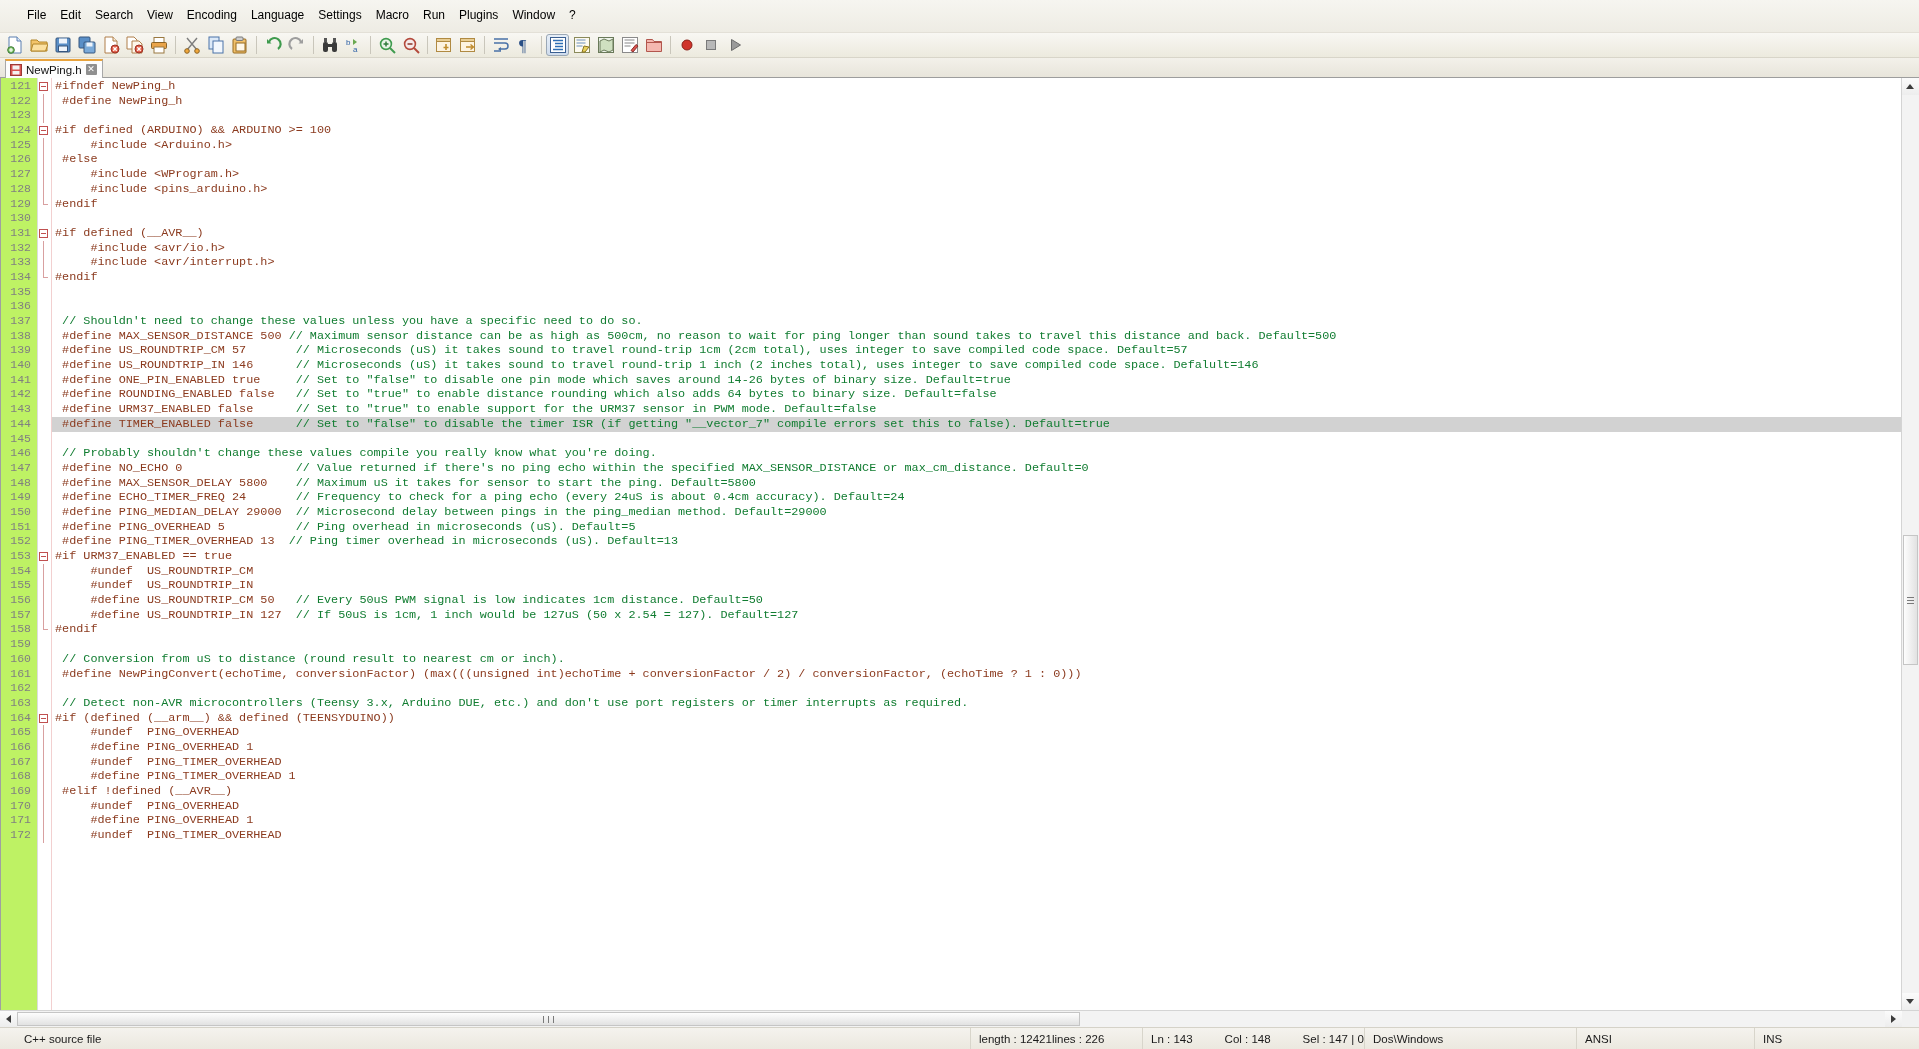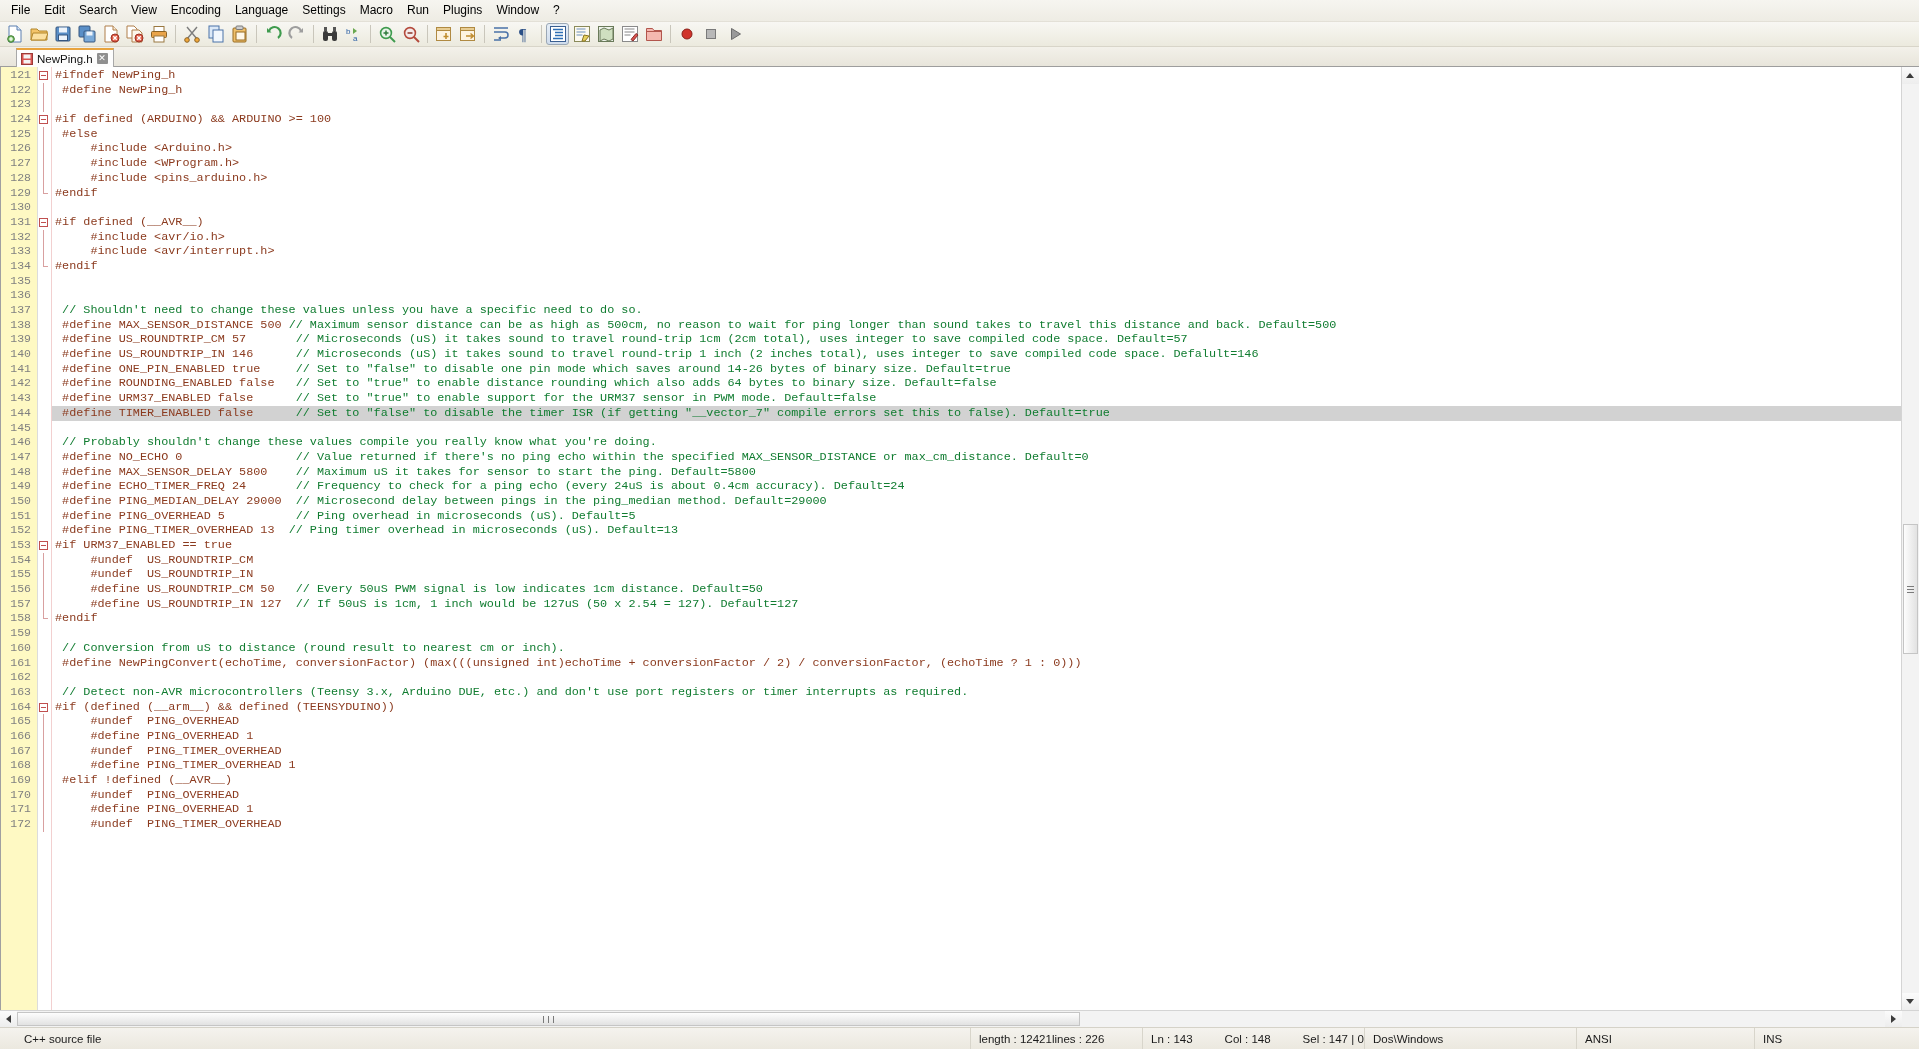--- a/index.html
+++ b/index.html
@@ -11,24 +11,24 @@
     font-family: "Liberation Sans", sans-serif;
   }
   #app {
     width: 1919px; height: 1049px;
     display: flex; flex-direction: column;
     background: #f1efe8;
   }
 
   
   .menubar {
-    height: 22px;
+    height: 33px;
     background: linear-gradient(to bottom, #f6f5f0 0%, #eeece4 100%);
     display: flex; align-items: center;
-    padding-left: 4px;
+    padding-left: 20px;
     border-bottom: 1px solid #e3e0d7;
     flex: none;
   }
   .menu-item {
     font-size: 12px;
     color: #000;
     padding: 2px 7px 3px 7px;
     line-height: 13px;
     white-space: nowrap;
     cursor: default;
@@ -60,21 +60,21 @@
     background: #c9c6bb;
     margin: 0 4px;
     flex: none;
   }
 
   
   .tabbar {
     height: 20px;
     background: linear-gradient(to bottom, #f3f1ea, #e8e5db);
     display: flex; align-items: flex-end;
-    padding-left: 16px;
+    padding-left: 5px;
     border-bottom: 1px solid #9d9d9d;
     flex: none;
   }
   .tab {
     height: 19px;
     display: flex; align-items: center;
     gap: 4px;
     padding: 0 5px 0 4px;
     background: #fdfdfd;
     border: 1px solid #a8a8a8;
@@ -109,21 +109,21 @@
   .editor-main {
     flex: 1 1 auto;
     display: flex;
     min-width: 0;
     overflow: hidden;
     position: relative;
   }
   .gutter {
     width: 37px;
     flex: none;
-    background: #fef9c3;
+    background: #bef264;
     border-right: 1px solid #dcdcdc;
     padding-top: 1px;
     text-align: right;
     font-family: "Liberation Mono", monospace;
     font-size: 11.5px;
     color: #808080;
     user-select: none;
   }
   .gutter .ln { height: 14.7px; line-height: 14.7px; padding-right: 6px; }
 
@@ -703,22 +703,22 @@
           </div>
           <div class="fc">
             <span class="fold-line"></span>
           </div>
         </div>
       <div class="code-area" id="codearea">
           <div class="code-line"><span class="tok-pp">#ifndef NewPing_h</span></div>
           <div class="code-line"><span class="tok-pp"> #define NewPing_h</span></div>
           <div class="code-line"><span class="tok-txt"></span></div>
           <div class="code-line"><span class="tok-pp">#if defined (ARDUINO) &amp;&amp; ARDUINO &gt;= 100</span></div>
+          <div class="code-line"><span class="tok-pp">     #include &lt;Arduino.h&gt;</span></div>
           <div class="code-line"><span class="tok-pp"> #else</span></div>
-          <div class="code-line"><span class="tok-pp">     #include &lt;Arduino.h&gt;</span></div>
           <div class="code-line"><span class="tok-pp">     #include &lt;WProgram.h&gt;</span></div>
           <div class="code-line"><span class="tok-pp">     #include &lt;pins_arduino.h&gt;</span></div>
           <div class="code-line"><span class="tok-pp">#endif</span></div>
           <div class="code-line"><span class="tok-txt"></span></div>
           <div class="code-line"><span class="tok-pp">#if defined (__AVR__)</span></div>
           <div class="code-line"><span class="tok-pp">     #include &lt;avr/io.h&gt;</span></div>
           <div class="code-line"><span class="tok-pp">     #include &lt;avr/interrupt.h&gt;</span></div>
           <div class="code-line"><span class="tok-pp">#endif</span></div>
           <div class="code-line"><span class="tok-txt"></span></div>
           <div class="code-line"><span class="tok-txt"></span></div>

